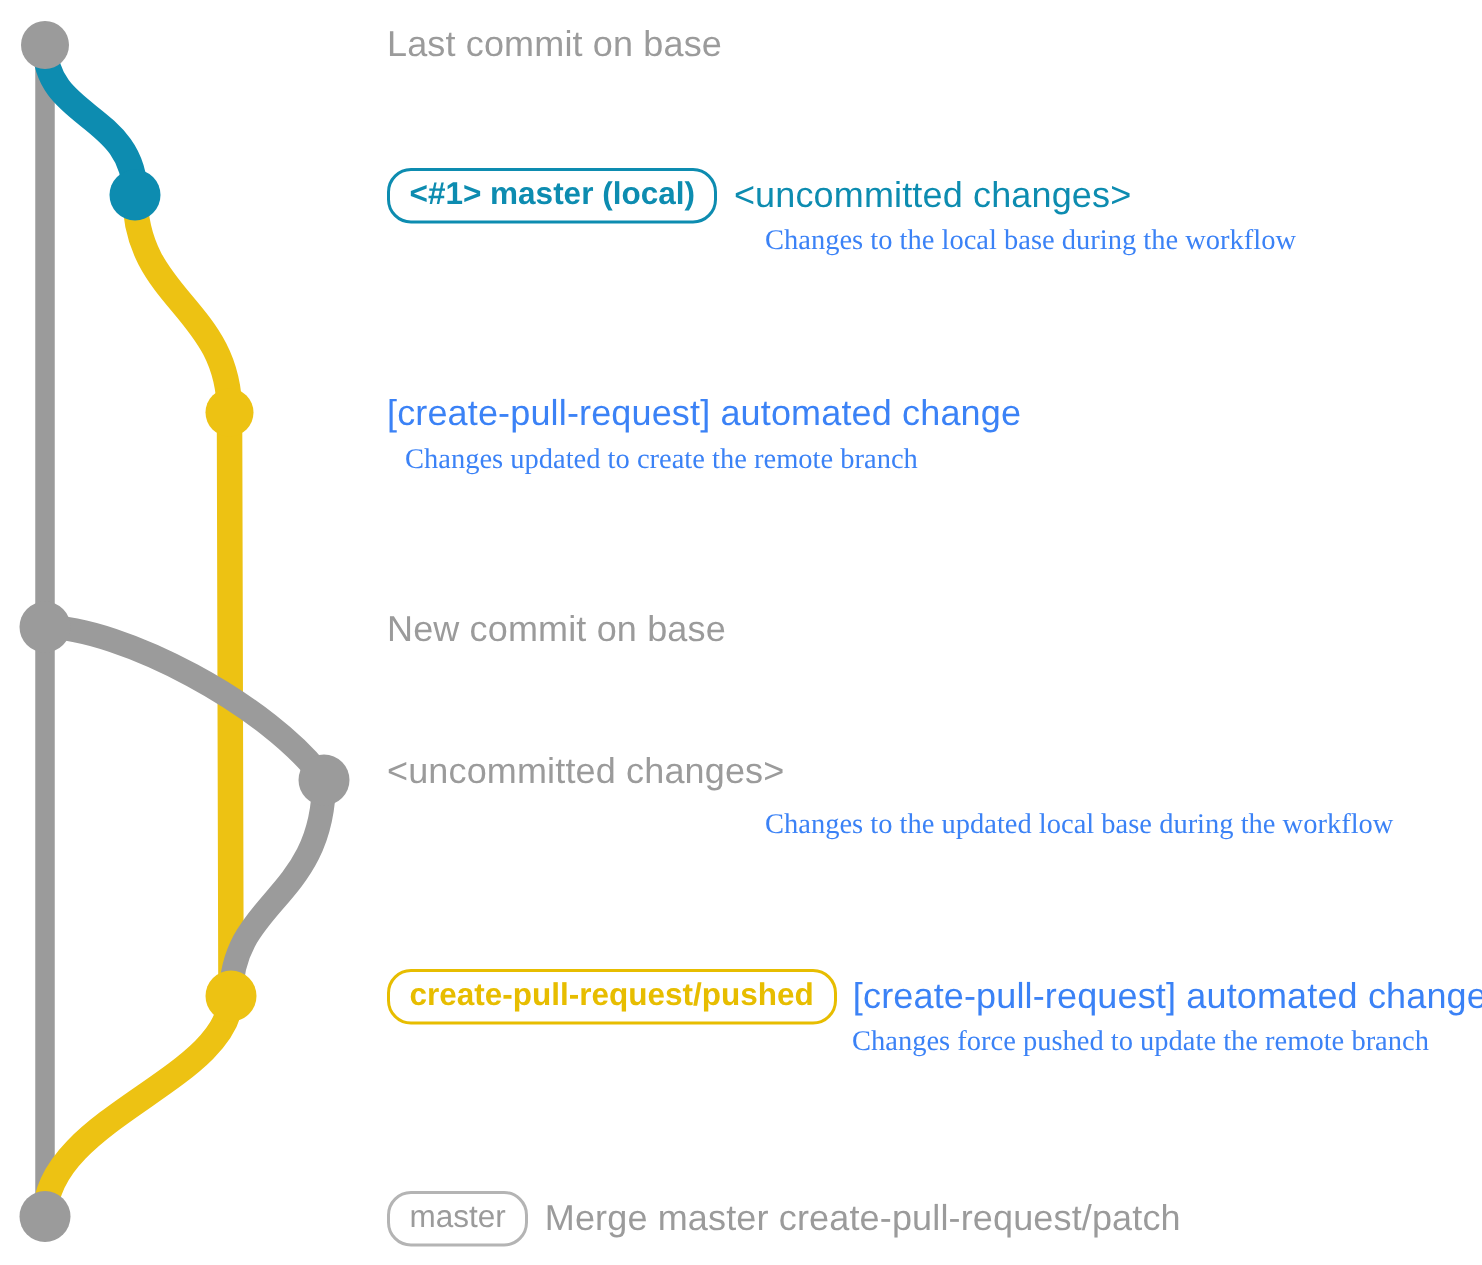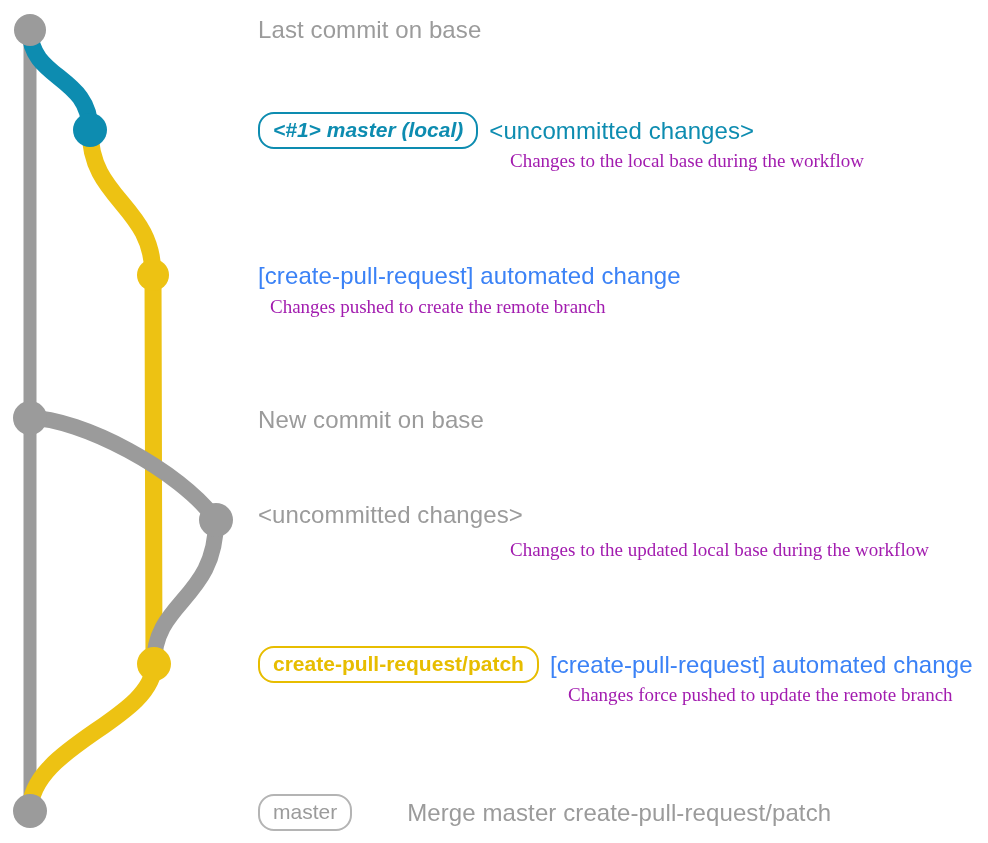--- a/index.html
+++ b/index.html
@@ -39,30 +39,30 @@
   .tag {
     border: 2px solid currentColor;
     border-radius: 16px;
     padding: 5px 13px 6px 13px;
     font-size: 21px;
     line-height: 22px;
     font-weight: bold;
     margin-right: 11px;
     display: inline-block;
   }
-  .tag.blue   { color: #0d8cb0; border-color: #0d8cb0; font-style: italic; }
+  .tag.blue   { color: #0d8cb0; border-color: #0d8cb0; }
   .tag.yellow { color: #e7bd00; border-color: #e7bd00; }
   .tag.gray   { color: #9b9b9b; border-color: #b4b4b4; font-weight: normal; }
 
   .subtext {
     position: absolute;
     font-family: "Liberation Serif", serif;
     font-size: 19px;
     line-height: 22px;
-    color: #a21caf;
+    color: #3b82f6;
     white-space: nowrap;
   }
 </style>
 </head>
 <body>
 
 <svg id="graph-canvas" viewBox="0 0 988 843" xmlns="http://www.w3.org/2000/svg">
 
   <path d="M30,30 L30,811" stroke="#9b9b9b" stroke-width="13" fill="none" stroke-linecap="round"></path>
 
@@ -91,33 +91,33 @@
 
 <div class="row" style="left:258px; top:112px;">
   <span class="tag blue">&lt;#1&gt; master (local)</span>
   <span class="headline blue">&lt;uncommitted changes&gt;</span>
 </div>
 <div class="subtext" style="left:510px; top:150px;">Changes to the local base during the workflow</div>
 
 <div class="row" style="left:258px; top:263px;">
   <span class="headline yellow">[create-pull-request] automated change</span>
 </div>
-<div class="subtext" style="left:270px; top:296px;">Changes pushed to create the remote branch</div>
+<div class="subtext" style="left:270px; top:296px;">Changes updated to create the remote branch</div>
 
 <div class="row" style="left:258px; top:407px;text-align:center;">
   <span class="headline gray">New commit on base</span>
 </div>
 
 <div class="row" style="left:258px; top:502px;">
   <span class="headline gray">&lt;uncommitted changes&gt;</span>
 </div>
 <div class="subtext" style="left:510px; top:539px;">Changes to the updated local base during the workflow</div>
 
 <div class="row" style="left:258px; top:646px;">
-  <span class="tag yellow">create-pull-request/patch</span>
+  <span class="tag yellow">create-pull-request/pushed</span>
   <span class="headline yellow">[create-pull-request] automated change</span>
 </div>
 <div class="subtext" style="left:568px; top:684px;">Changes force pushed to update the remote branch</div>
 
-<div class="row" style="left:258px; top:794px;gap:44px;">
+<div class="row" style="left:258px; top:794px;">
   <span class="tag gray">master</span>
   <span class="headline gray">Merge master create-pull-request/patch</span>
 </div>
 
 </body></html>

